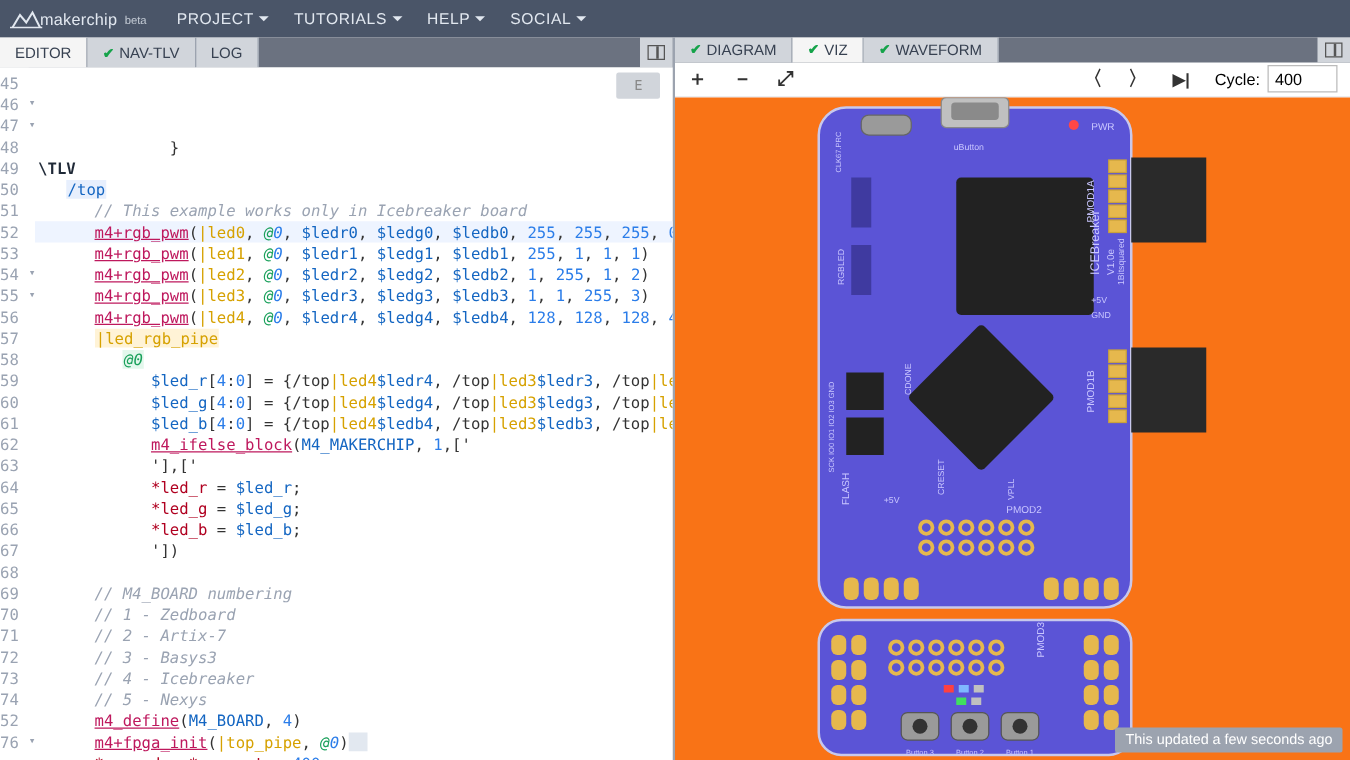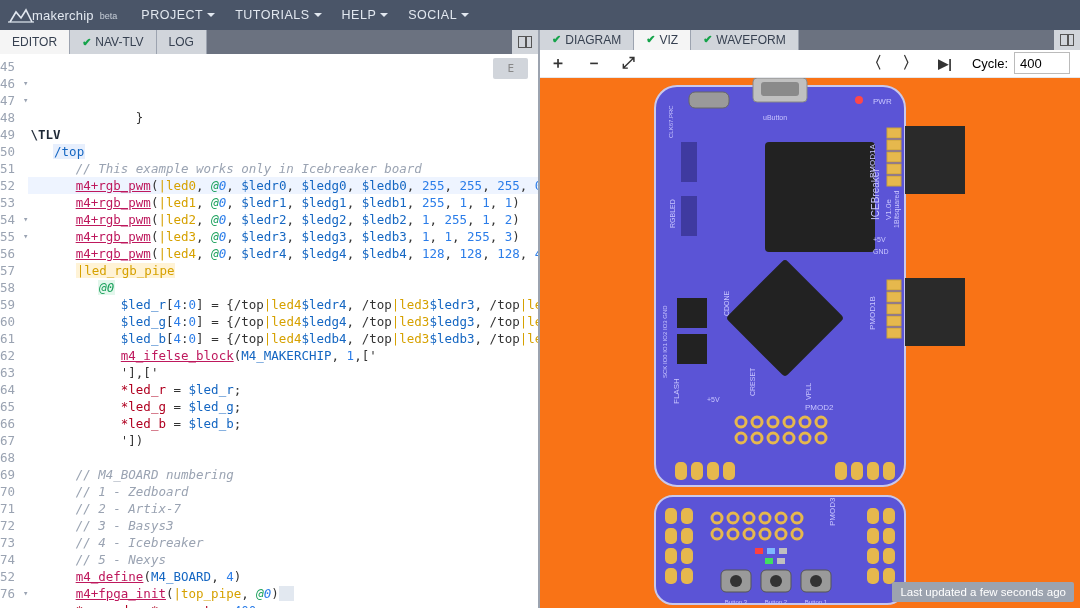--- a/index.html
+++ b/index.html
@@ -362,16 +362,16 @@
         <rect x="232" y="430" width="12" height="16" rx="5"></rect>
             <rect x="232" y="450" width="12" height="16" rx="5"></rect>
             <rect x="232" y="470" width="12" height="16" rx="5"></rect>
             <rect x="232" y="490" width="12" height="16" rx="5"></rect>
         <rect x="248" y="430" width="12" height="16" rx="5"></rect>
             <rect x="248" y="450" width="12" height="16" rx="5"></rect>
             <rect x="248" y="470" width="12" height="16" rx="5"></rect>
             <rect x="248" y="490" width="12" height="16" rx="5"></rect>
           </g>
       </svg>
-      <div class="last-updated">Last updated a few seconds ago</div>
+      <div class="last-updated">This updated a few seconds ago</div>
     </div>
   </div>
 </div>
 
 </body></html>

